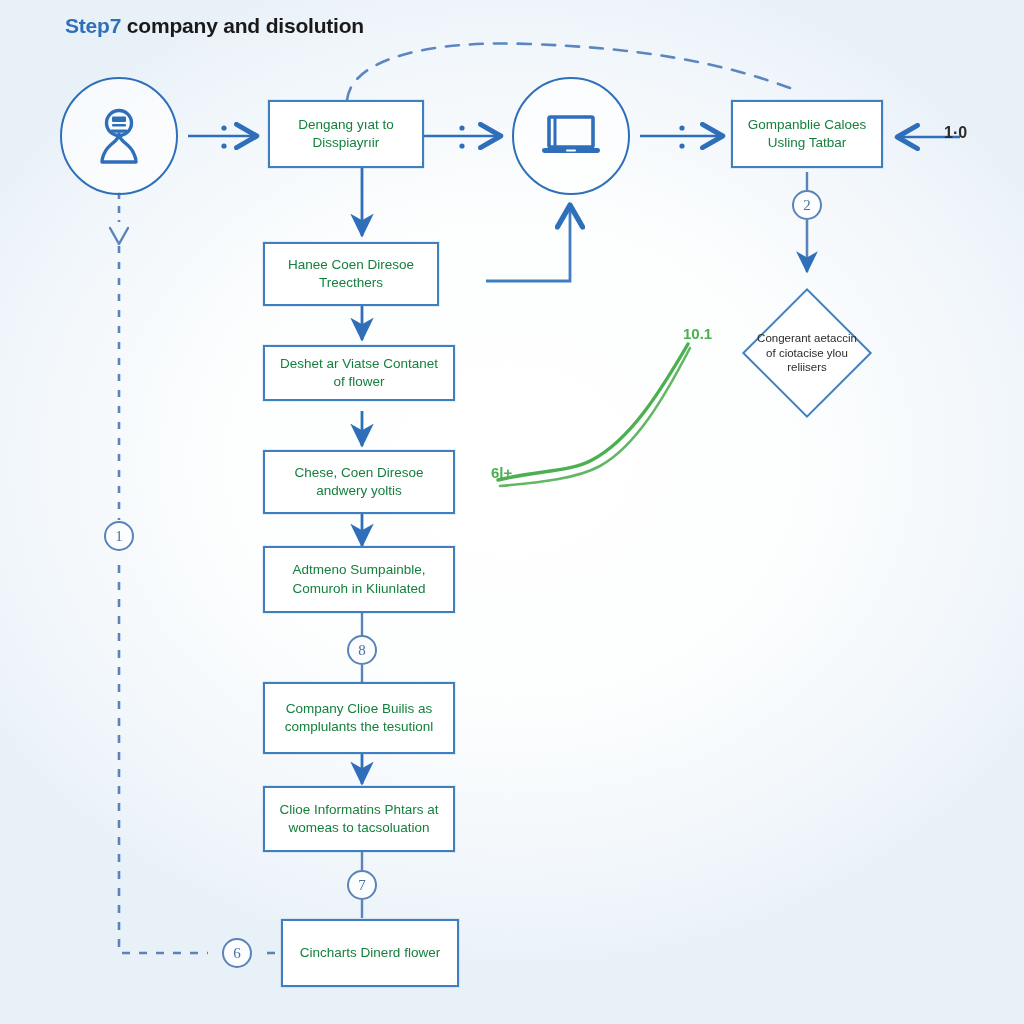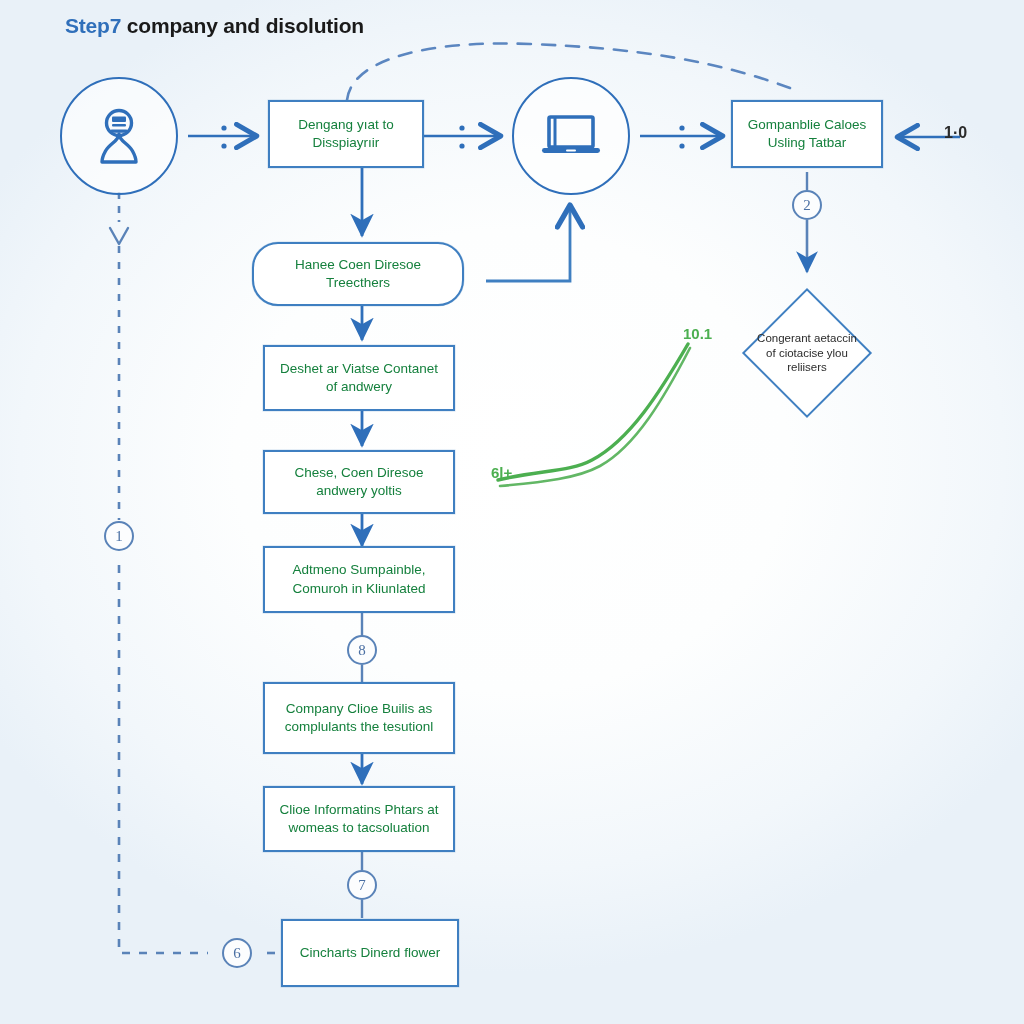--- a/index.html
+++ b/index.html
@@ -249,31 +249,31 @@
     </div>
   </div>
 
   <div class="pbox" style="left:731px; top:100px; width:152px; height:68px;">
     <div>
       <span>Gompanblie Caloes</span>
       <span>Usling Tatbar</span>
     </div>
   </div>
 
-  <div class="pbox" style="left:252px; top:242px; width:212px; height:64px;border-radius:26px;">
+  <div class="pbox" style="left:263px; top:242px; width:176px; height:64px;">
     <div>
       <span>Hanee Coen Diresoe</span>
       <span>Treecthers</span>
     </div>
   </div>
 
-  <div class="pbox" style="left:263px; top:345px; width:192px; height:66px;">
+  <div class="pbox" style="left:263px; top:345px; width:192px; height:56px;">
     <div>
       <span>Deshet ar Viatse Contanet</span>
-      <span>of andwery</span>
+      <span>of flower</span>
     </div>
   </div>
 
   <div class="pbox" style="left:263px; top:450px; width:192px; height:64px;justify-content:center;">
     <div>
       <span>Chese, Coen Diresoe</span>
       <span>andwery yoltis</span>
     </div>
   </div>
 

